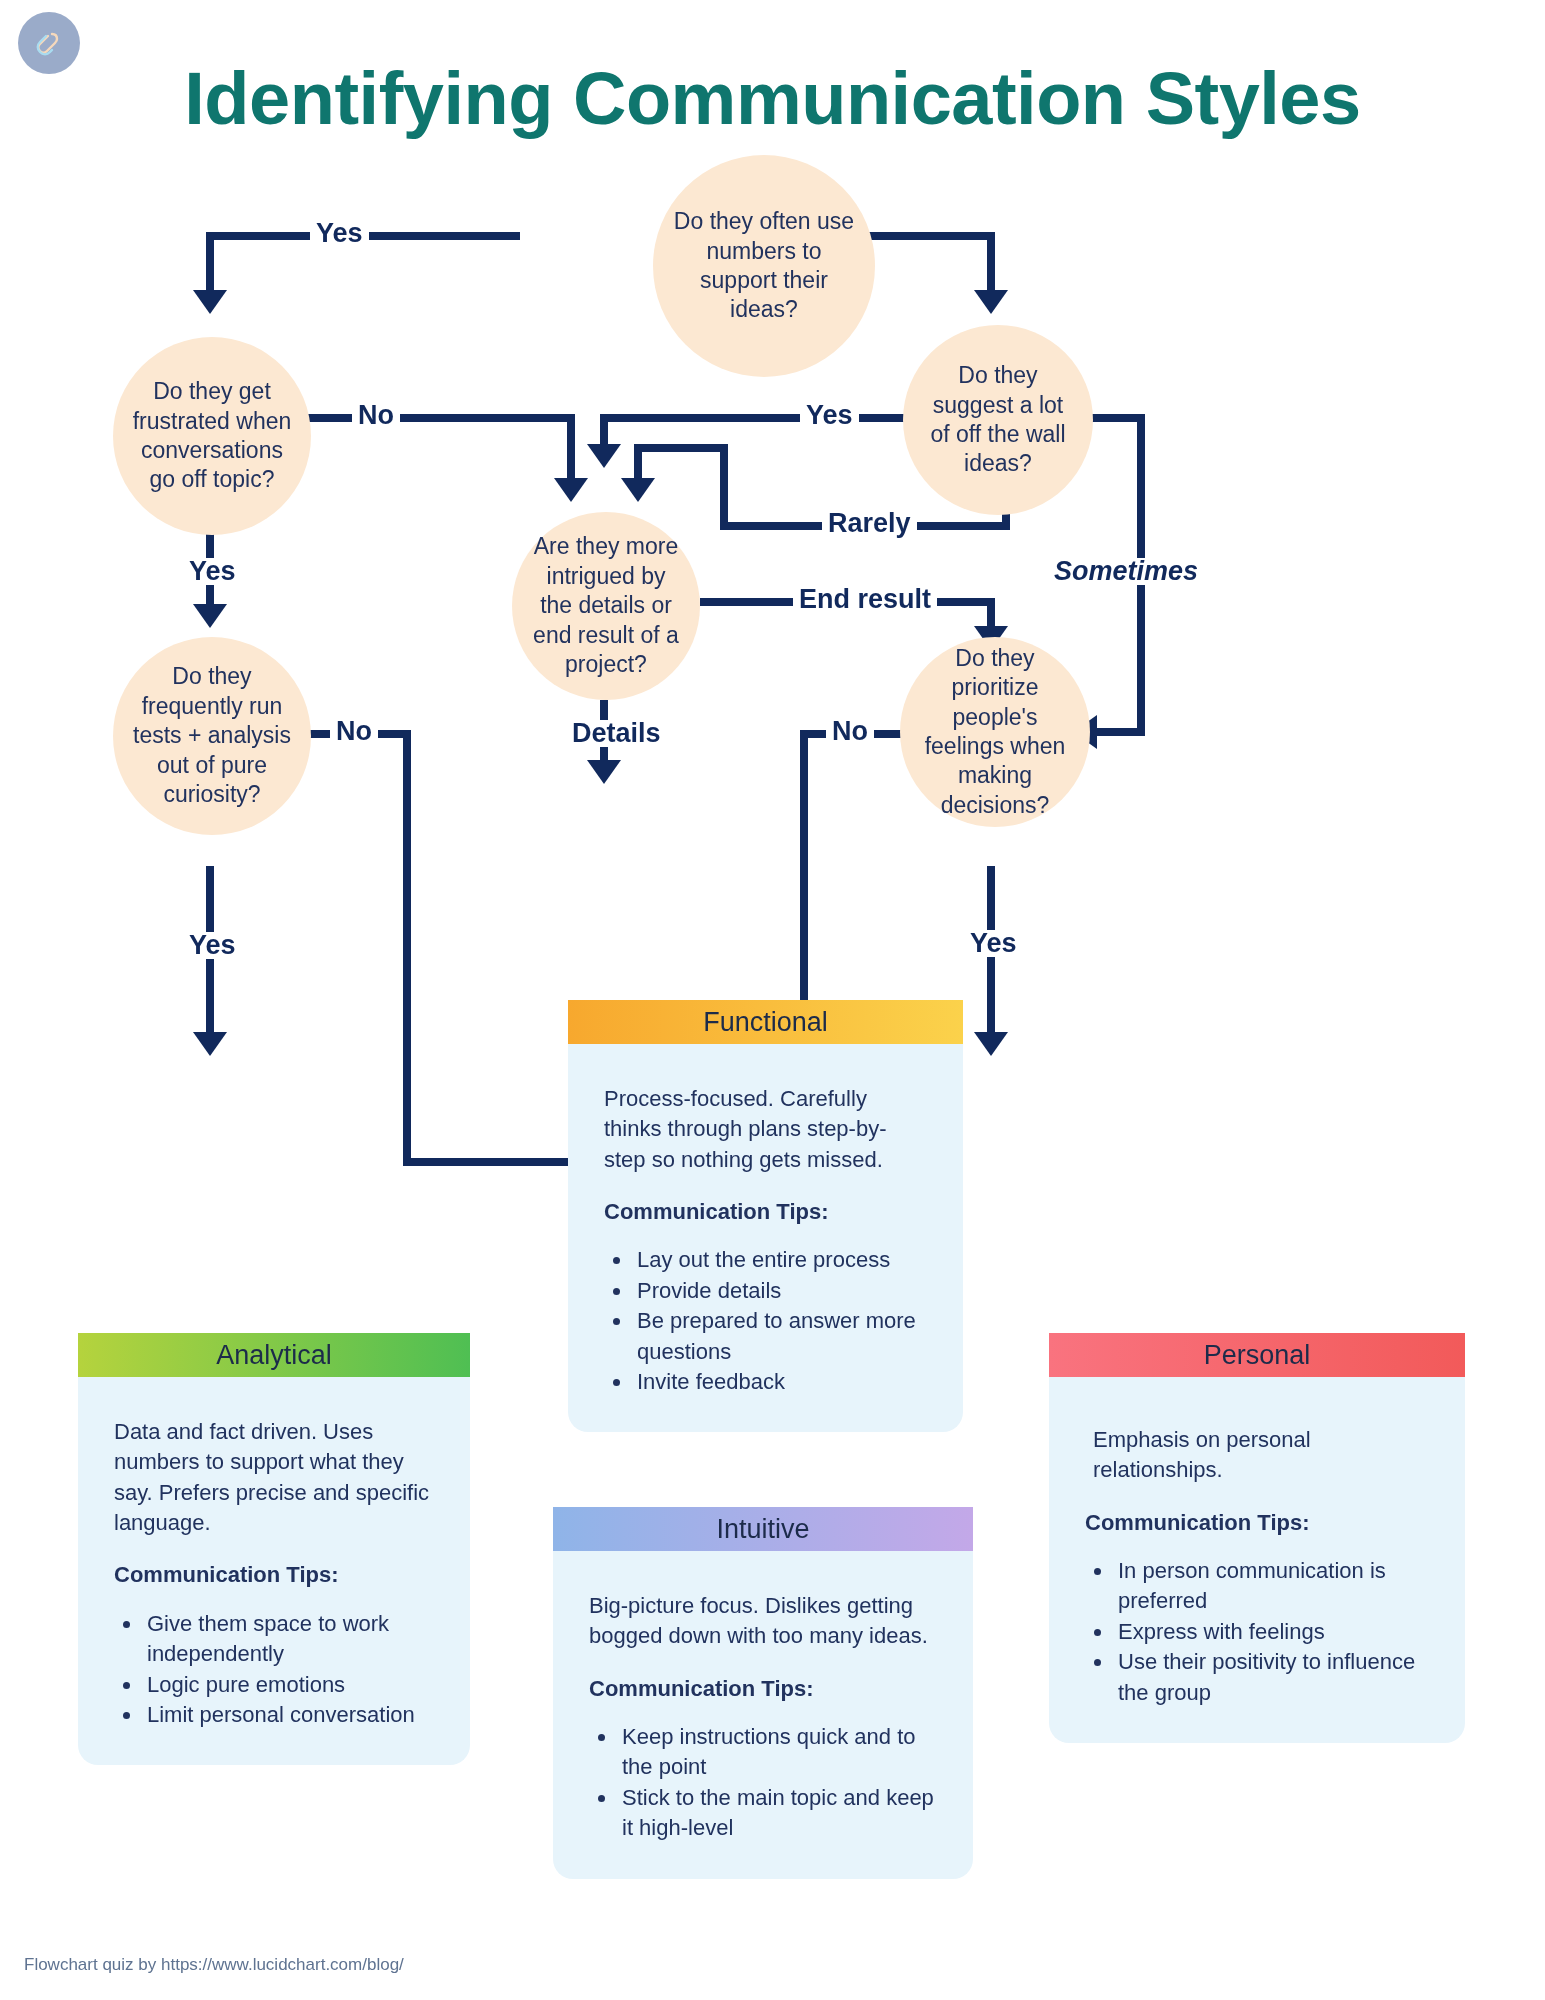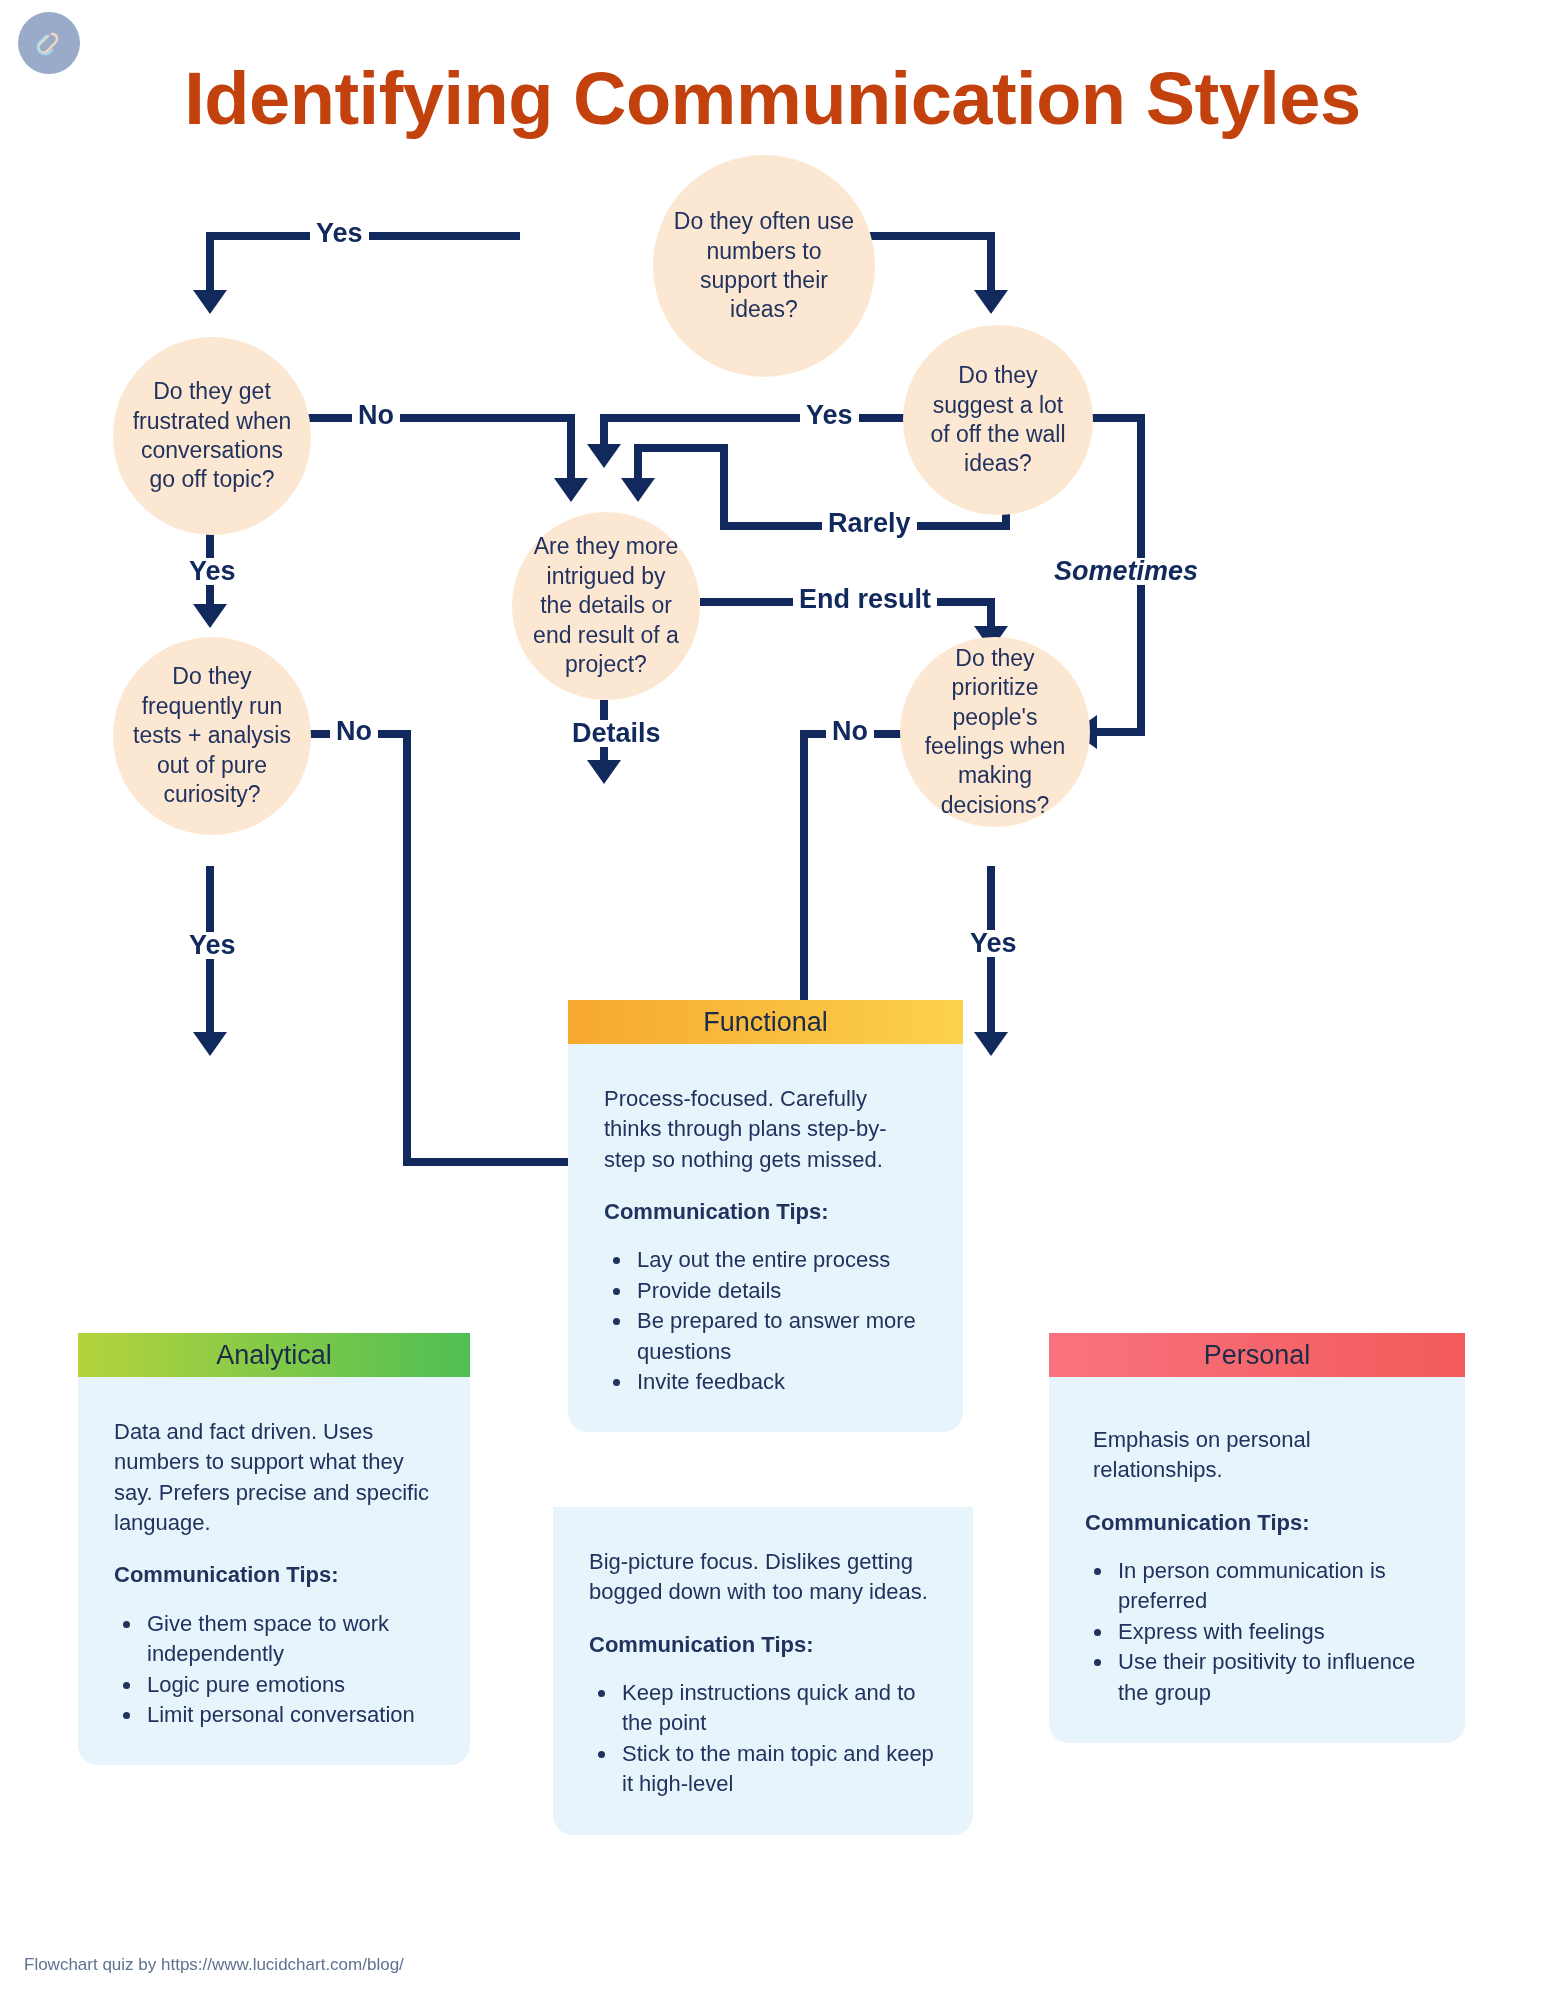--- a/index.html
+++ b/index.html
@@ -23,21 +23,21 @@
     background: #9aabc9;
     display: flex; align-items: center; justify-content: center;
   }
   .logo-badge svg { display: block; }
 
   
   .page-title {
     position: absolute; left: 0; top: 56px; width: 1545px;
     text-align: center;
     font-size: 74px; font-weight: bold;
-    color: #c2410c;
+    color: #0f766e;
     letter-spacing: -0.5px;
     font-family: "Liberation Sans", sans-serif;
   }
 
   
   .node-circle {
     position: absolute;
     border-radius: 50%;
     background: #fce8d2;
     display: flex; align-items: center; justify-content: center;
@@ -253,20 +253,23 @@
       <p class="tips-title">Communication Tips:</p>
       <ul>
         <li>Give them space to work independently</li>
         <li>Logic pure emotions</li>
         <li>Limit personal conversation</li>
       </ul>
     </div>
   </div>
 
   <div class="card" style="left:553px; top:1507px; width:420px;">
+    <div class="card-header hdr-intuitive">
+      <span>Intuitive</span>
+    </div>
     <div class="card-body">
       <p>Big-picture focus. Dislikes getting bogged down with too many ideas.</p>
       <p class="tips-title">Communication Tips:</p>
       <ul>
         <li>Keep instructions quick and to the point</li>
         <li>Stick to the main topic and keep it high-level</li>
       </ul>
     </div>
   </div>
 

